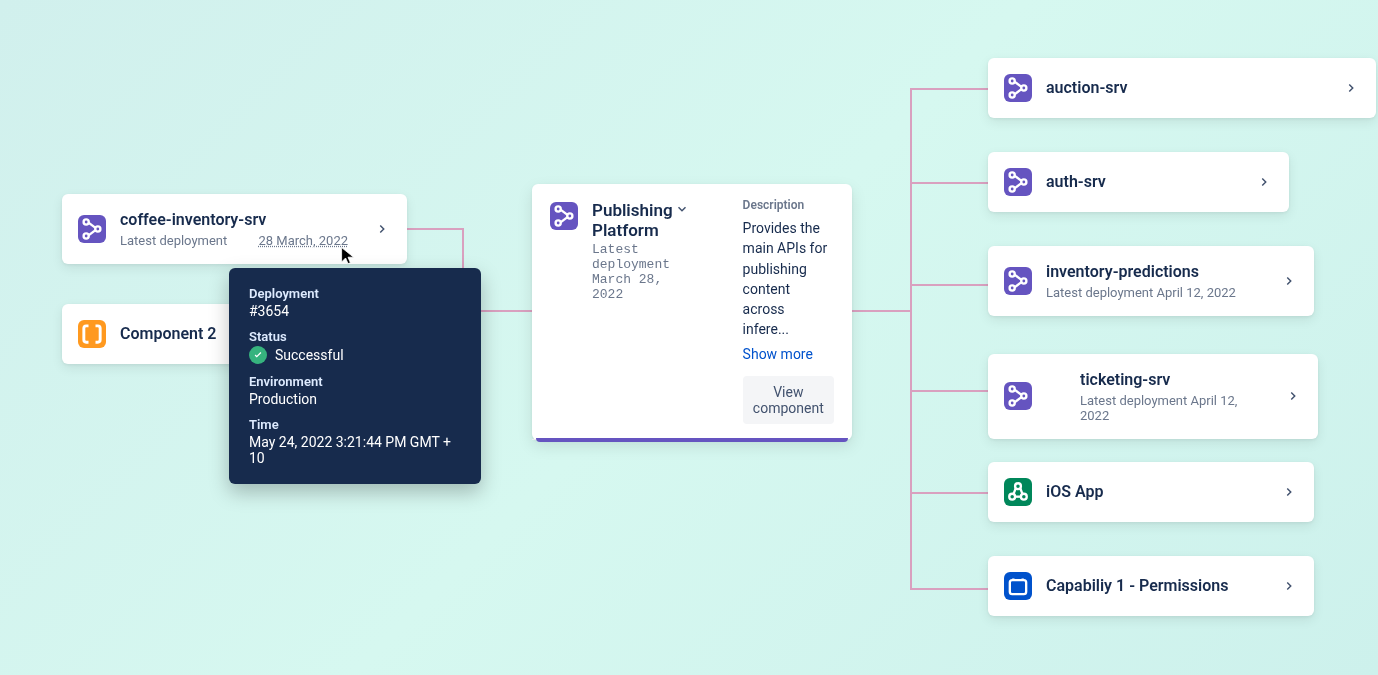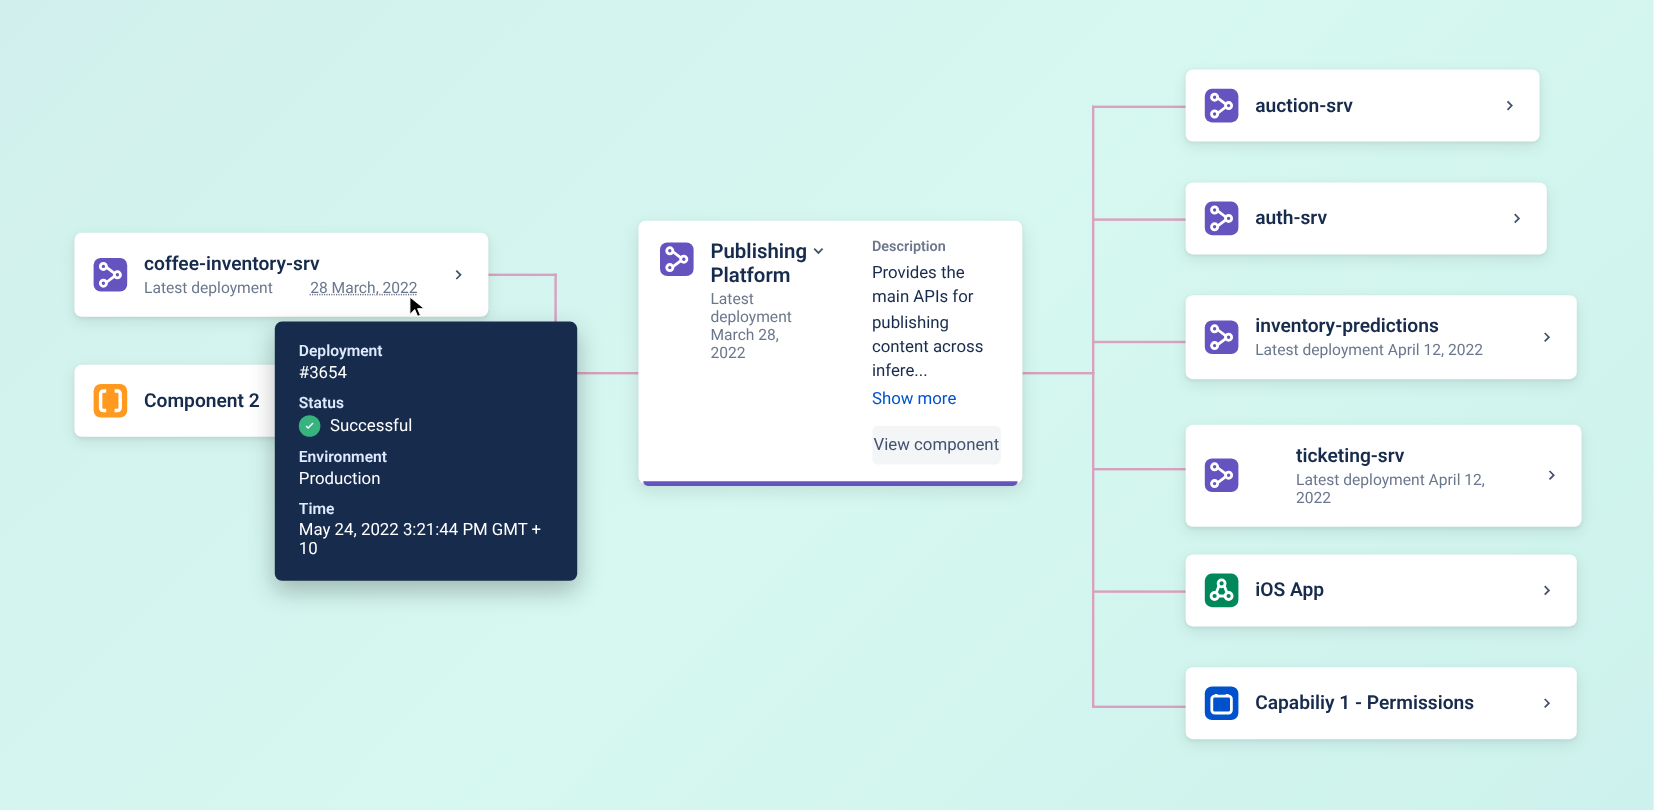--- a/index.html
+++ b/index.html
@@ -93,23 +93,23 @@
   }
   .center-header {
     display: flex;
     align-items: flex-start;
     padding: 16px 18px 14px 18px;
     border-bottom: 1px solid #ebecf0;
   }
   .center-header .icon-badge { margin-top: 2px; }
   .center-header-body { flex: 1; }
   .center-title { font-size: 17px; font-weight: 600; color: #172b4d; }
-  .center-sub   { font-size: 13px; color: #6b778c; margin-top: 2px; }
-
-  .center-body { padding: 14px 18px 16px 18px; }
+  .center-sub   { font-size: 13px; color: #6b778c; margin-top: 2px; font-family: Liberation Mono, monospace; }
+
+  .center-body { padding: 14px 18px 16px 18px; margin-left: 16px; }
   .desc-label { font-size: 12px; font-weight: 600; color: #6b778c; margin-bottom: 6px; }
   .desc-text  { font-size: 14px; color: #172b4d; line-height: 1.45; }
   .show-more  { font-size: 14px; color: #0052cc; margin-top: 6px; cursor: pointer; }
 
   .view-btn {
     margin-top: 14px;
     background: #f4f5f7;
     border-radius: 4px;
     text-align: center;
     padding: 8px 0;
@@ -222,21 +222,21 @@
     </div>
   </div>
   <div class="center-body">
     <div class="desc-label">Description</div>
     <div class="desc-text">Provides the main APIs for publishing content across infere...</div>
     <div class="show-more">Show more</div>
     <div class="view-btn">View component</div>
   </div>
 </div>
 
-<div class="card" style="left:988px; top:58px; width:295px;">
+<div class="card" style="left:988px; top:58px; width:388px;">
   <div class="icon-badge icon-purple">
     <svg viewBox="0 0 24 24" fill="none" stroke="#fff" stroke-width="2">
         <circle cx="7" cy="6" r="2.2"></circle>
         <circle cx="7" cy="18" r="2.2"></circle>
         <circle cx="17" cy="12" r="2.2"></circle>
         <path d="M9 6.5 L15 11"></path>
         <path d="M9 17.5 L15 13"></path>
       </svg>
   </div>
   <div class="node-body">

